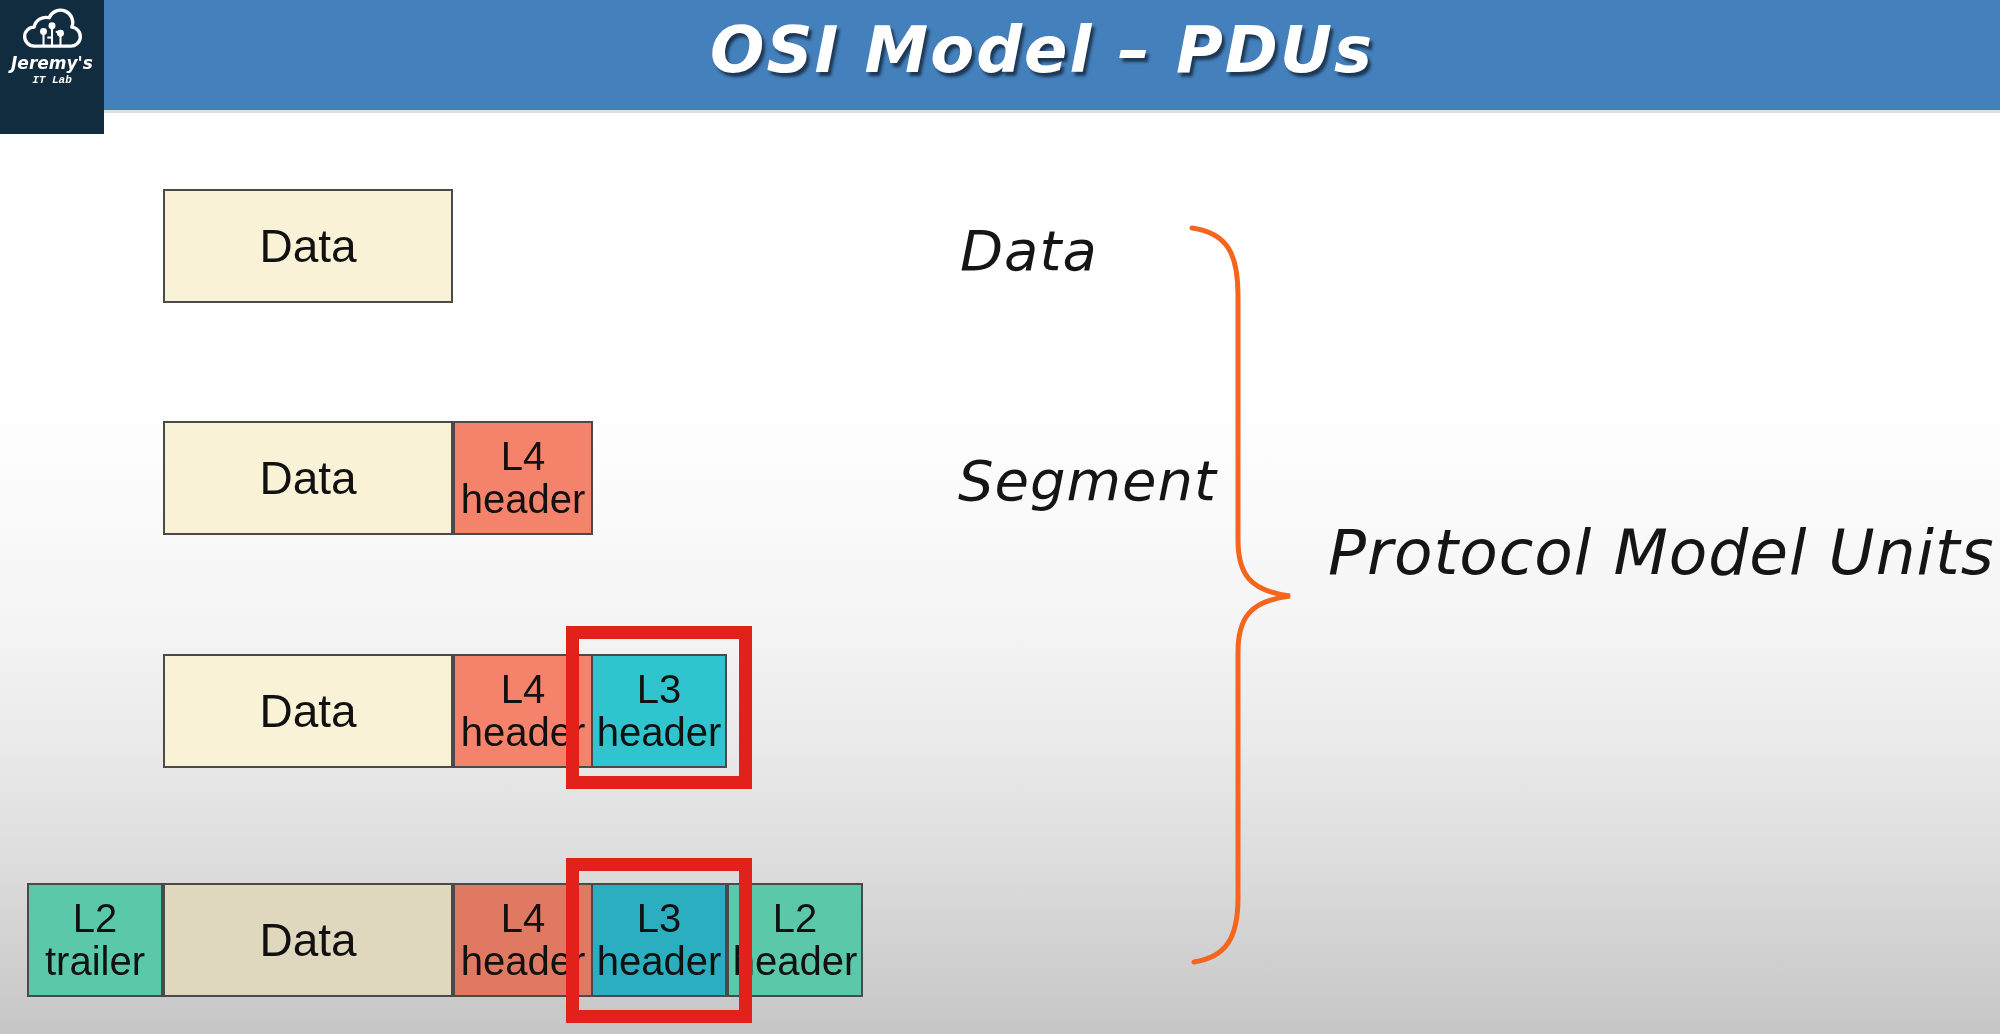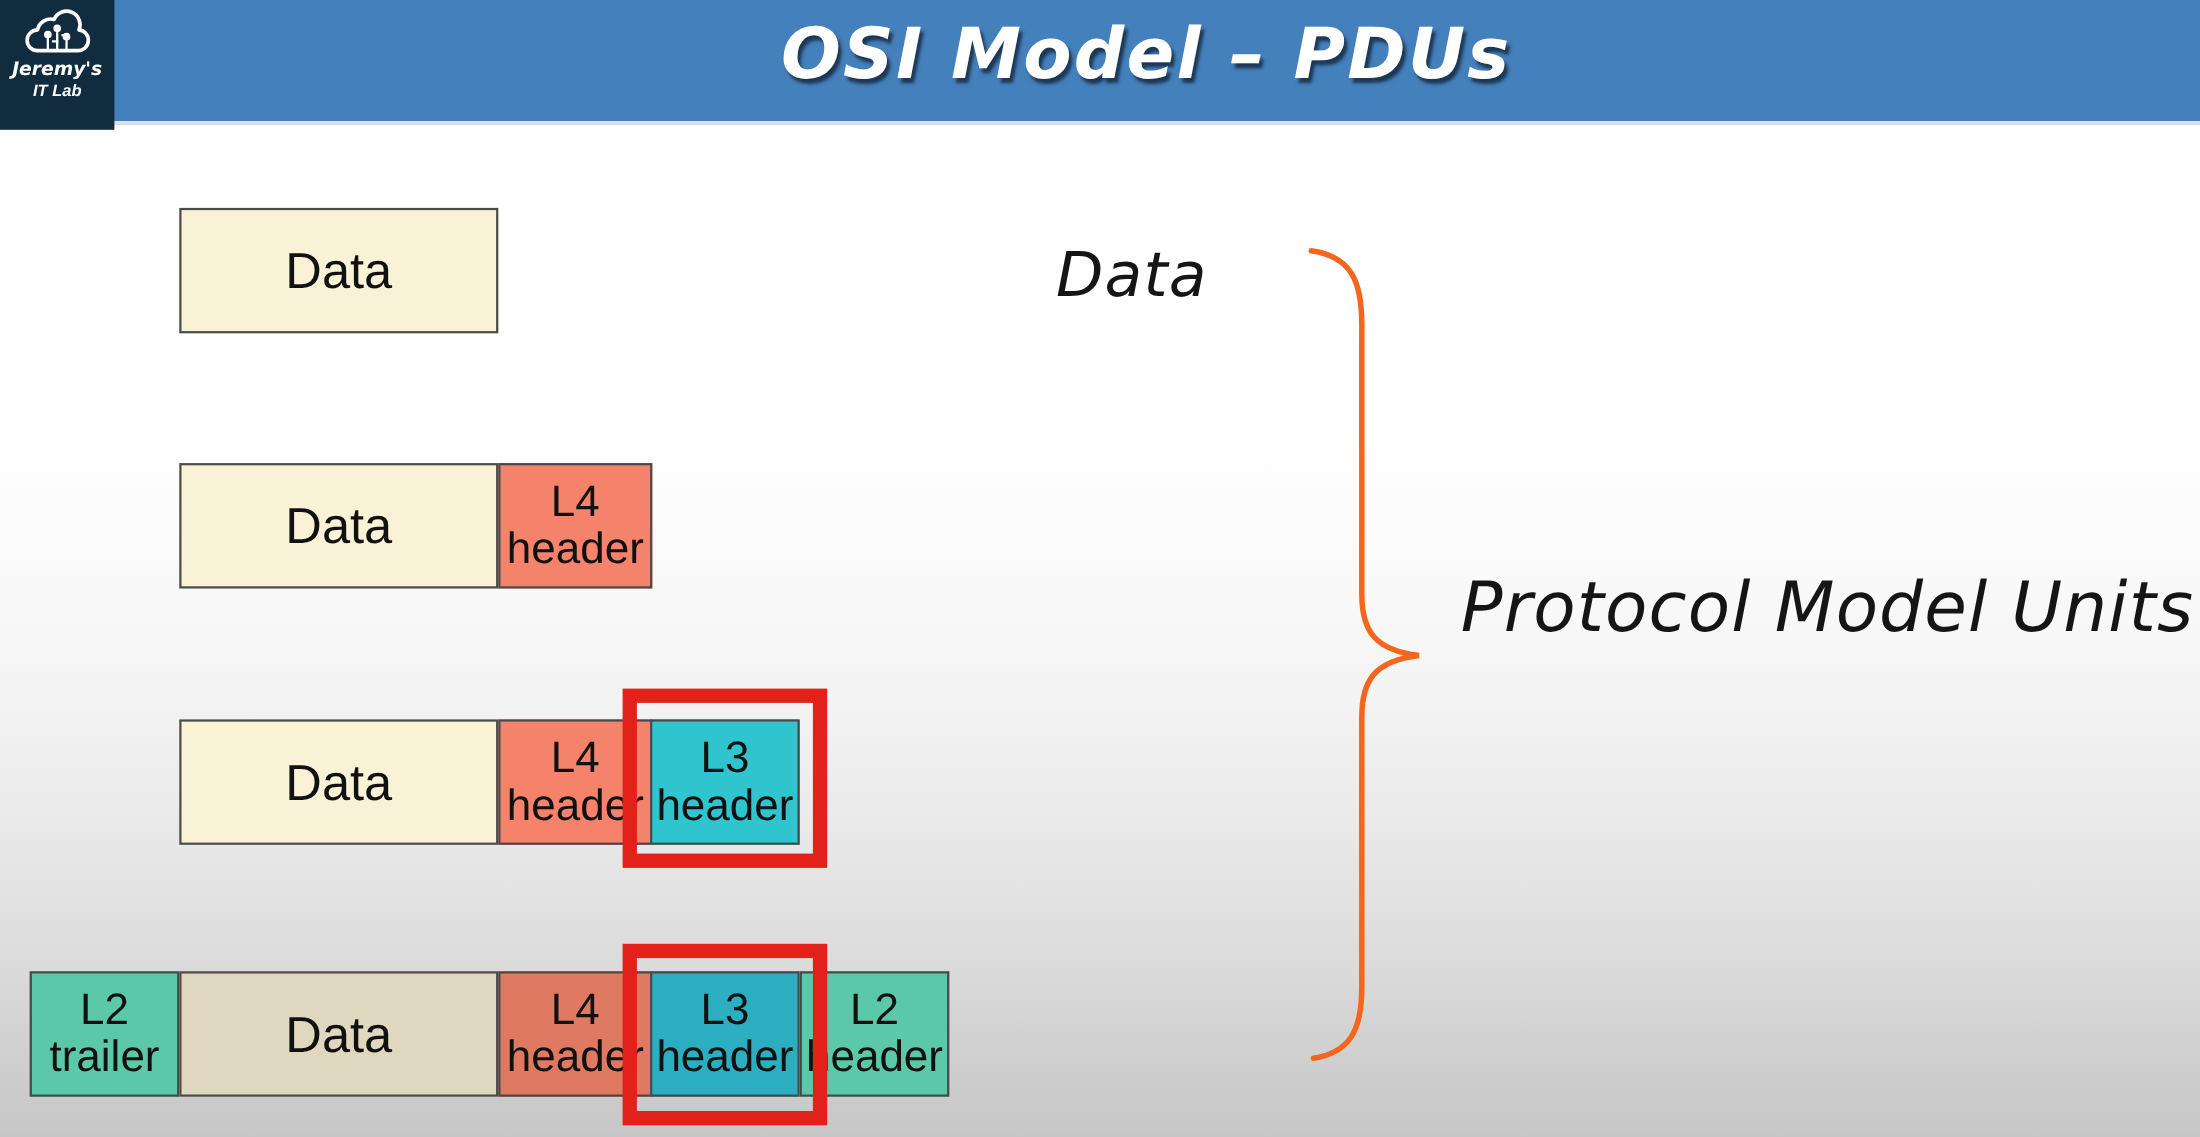--- a/index.html
+++ b/index.html
@@ -10,28 +10,28 @@
     font-family:"Liberation Sans", sans-serif;
     background:linear-gradient(180deg,#ffffff 0%,#ffffff 38%,#f6f6f6 58%,#eaeaea 72%,#dcdcdc 84%,#cecece 94%,#c6c6c6 100%);
   }
   
   .titlebar{
     position:absolute;left:0;top:0;width:2000px;height:110px;
     background:var(--header-blue,#4480bc);
     border-bottom:3px solid #d9e2e6;
   }
   .logo{
-    position:absolute;left:0;top:0;width:104px;height:118px;
+    position:absolute;left:0;top:0;width:104px;height:134px;
     background:var(--logo-navy,#112b3f);
     display:flex;flex-direction:column;align-items:center;
     color:#fff;
   }
   .logo svg{margin-top:6px;}
   .logo-l1{font-size:17px;font-style:italic;font-weight:bold;line-height:1.15;font-family:"DejaVu Sans",sans-serif;}
-  .logo-l2{font-size:15px;font-style:italic;font-weight:bold;line-height:1.25;font-family:Liberation Sans, sans-serif;}
+  .logo-l2{font-size:11px;font-style:italic;font-weight:bold;line-height:1.25;font-family:Liberation Mono, monospace;}
   .slide-title{
     position:absolute;left:1042px;top:50px;transform:translate(-50%,-50%);
     white-space:nowrap;
     font-family:"DejaVu Sans",sans-serif;
     font-style:italic;font-weight:bold;
     font-size:64px;color:#ffffff;
     text-shadow:3px 4px 3px rgba(22,42,66,.85);
     letter-spacing:2px;
   }
   
@@ -150,16 +150,17 @@
     <div class="ln1">L3</div>
     <div class="ln2">header</div>
   </div>
   <div class="box two green" style="left:727px;top:883px;width:136px;height:114px">
     <div class="ln1">L2</div>
     <div class="ln2">header</div>
   </div>
   <div class="hl" style="left:566px;top:858px;width:186px;height:165px"></div>
 
   <div class="pdu-label" style="left:960px;top:218px">Data</div>
+  <div class="pdu-label" style="left:958px;top:448px">Segment</div>
 
   <div class="annot" style="top:516px">Protocol Model Units</div>
 
 </div>
 
 </body></html>

